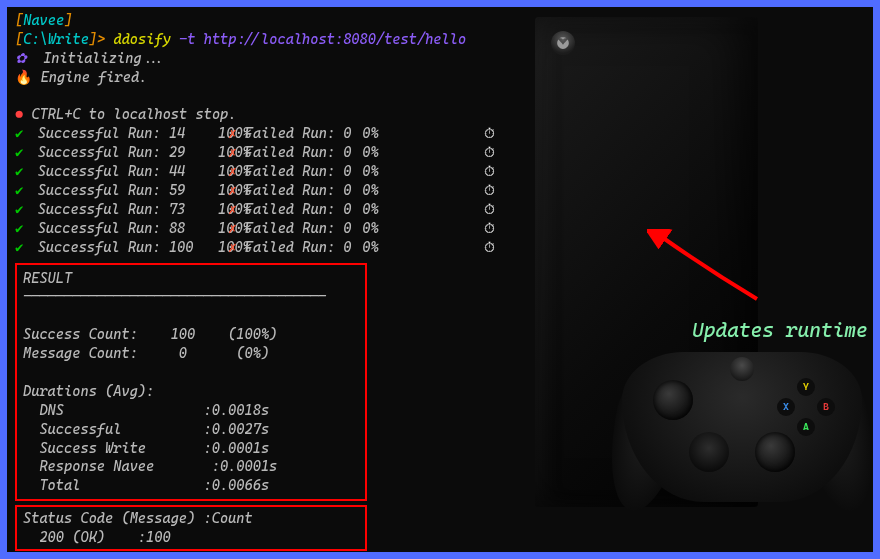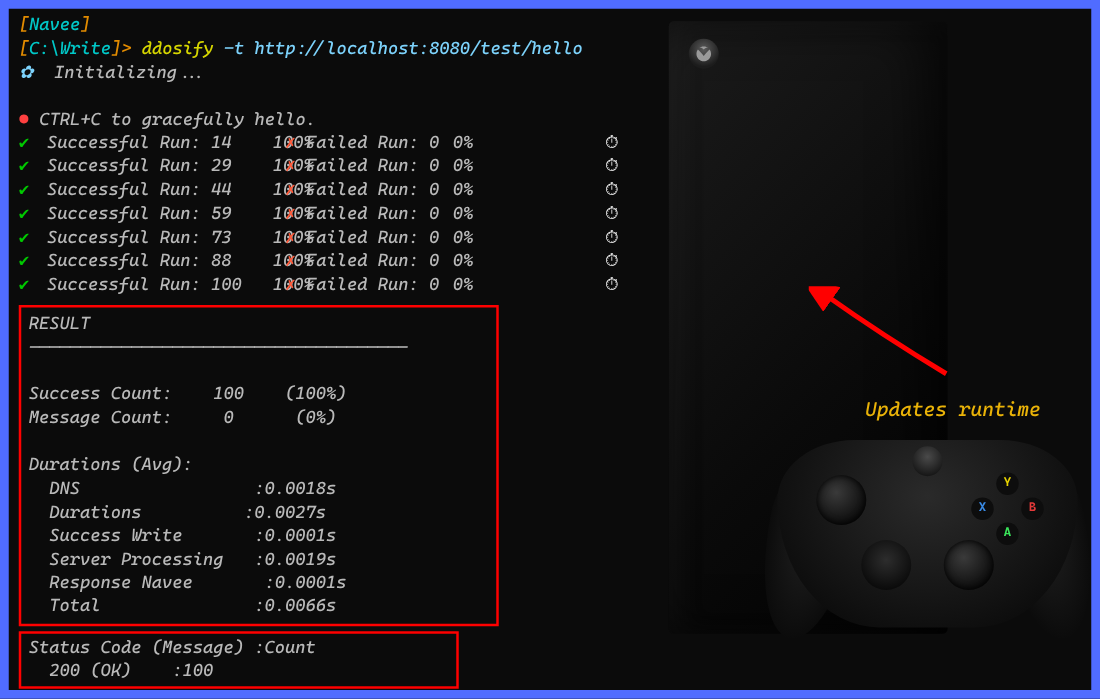--- a/index.html
+++ b/index.html
@@ -20,43 +20,43 @@
     width: 866px;
     height: 545px;
     background: #0b0b0b;
     position: relative;
     padding: 4px 8px;
   }
   .line { white-space: pre; }
   .orange { color: #e28b00; }
   .teal { color: #00c8c8; }
   .yellow { color: #d6d600; }
-  .grey { color: #7dd3fc; }
+  .grey { color: #8b5cf6; }
   .checkmark { color: #00c800; font-style: normal; margin-right: 6px; }
   .cross { color: #ff5a3a; font-style: normal; }
   .dot-red { color: #ff4040; font-style: normal; }
   .clock { color: #fff; font-style: normal; }
   .box-red {
     border: 2px solid #ff0000;
     padding: 4px 6px;
     margin-top: 6px;
-    width: 384px;
+    width: 352px;
   }
   .box-red2 {
     border: 2px solid #ff0000;
     padding: 2px 6px;
     margin-top: 4px;
     width: 352px;
   }
   .ruler { color: #b9b9b9; letter-spacing: 0; }
   .annotation-label {
     position: absolute;
-    color: #eab308;
+    color: #86efac;
     font-style: italic;
-    font-size: 16px;
+    font-size: 20px;
     top: 310px;
     left: 685px;
   }
   .xbox-logo {
     position: absolute;
     top: 24px;
     left: 544px;
     width: 24px;
     height: 24px;
     border-radius: 50%;
@@ -199,22 +199,23 @@
     </defs>
     <path d="M110,70 Q60,40 12,6" stroke="#ff0000" stroke-width="4" fill="none" marker-end="url(#ah)"></path>
   </svg>
   <div class="annotation-label">Updates runtime</div>
 
   <div class="line"><span class="orange">[</span><span class="teal">Navee</span><span class="orange">]</span></div>
 
   <div class="line"><span class="orange">[</span><span class="teal">C:\Write</span><span class="orange">]&gt;</span> <span class="yellow">ddosify</span> <span class="grey">-t http://localhost:8080/test/hello</span></div>
 
   <div class="line"><span class="grey">✿</span>  <span>Initializing...</span></div>
+  <div class="line"><span style="font-style:normal">🔥</span> <span>Engine fired.</span></div>
   <div class="line">&nbsp;</div>
-  <div class="line"><span class="dot-red">●</span> <span>CTRL+C to gracefully hello.</span></div>
+  <div class="line"><span class="dot-red">●</span> <span>CTRL+C to localhost stop.</span></div>
 
   <div class="runs" id="runs-container">
       <div class="line"><span class="c1"><span class="checkmark">✔</span> Successful Run: 14    100%</span><span class="c2"><span class="cross"> ✗</span> Failed Run: 0</span><span class="c3"> 0%</span><span class="c4"><span class="clock">⏱</span></span><span class="c5">Avg. Duration: 0.00568s</span></div>
       <div class="line"><span class="c1"><span class="checkmark">✔</span> Successful Run: 29    100%</span><span class="c2"><span class="cross"> ✗</span> Failed Run: 0</span><span class="c3"> 0%</span><span class="c4"><span class="clock">⏱</span></span><span class="c5">Avg. Duration: 0.00530s</span></div>
       <div class="line"><span class="c1"><span class="checkmark">✔</span> Successful Run: 44    100%</span><span class="c2"><span class="cross"> ✗</span> Failed Run: 0</span><span class="c3"> 0%</span><span class="c4"><span class="clock">⏱</span></span><span class="c5">Avg. Duration: 0.00522s</span></div>
       <div class="line"><span class="c1"><span class="checkmark">✔</span> Successful Run: 59    100%</span><span class="c2"><span class="cross"> ✗</span> Failed Run: 0</span><span class="c3"> 0%</span><span class="c4"><span class="clock">⏱</span></span><span class="c5">Avg. Duration: 0.00521s</span></div>
       <div class="line"><span class="c1"><span class="checkmark">✔</span> Successful Run: 73    100%</span><span class="c2"><span class="cross"> ✗</span> Failed Run: 0</span><span class="c3"> 0%</span><span class="c4"><span class="clock">⏱</span></span><span class="c5">Avg. Duration: 0.00730s</span></div>
       <div class="line"><span class="c1"><span class="checkmark">✔</span> Successful Run: 88    100%</span><span class="c2"><span class="cross"> ✗</span> Failed Run: 0</span><span class="c3"> 0%</span><span class="c4"><span class="clock">⏱</span></span><span class="c5">Avg. Duration: 0.00677s</span></div>
       <div class="line"><span class="c1"><span class="checkmark">✔</span> Successful Run: 100   100%</span><span class="c2"><span class="cross"> ✗</span> Failed Run: 0</span><span class="c3"> 0%</span><span class="c4"><span class="clock">⏱</span></span><span class="c5">Avg. Duration: 0.00659s</span></div>
     </div>
@@ -222,23 +223,22 @@
   <div class="box-red">
     <div class="line">RESULT</div>
     <div class="line ruler">-------------------------------------</div>
     <div class="line">&nbsp;</div>
     <div class="line"><span>Success Count:</span>    <span>100</span>    <span>(100%)</span></div>
     <div class="line"><span>Message Count:</span>     <span>0</span>      <span>(0%)</span></div>
     <div class="line">&nbsp;</div>
     <div class="line">Durations (Avg):</div>
     <div id="dur-rows">
         <div class="line">  DNS                 :0.0018s</div>
-        <div class="line">  Durations          :0.0027s</div>
+        <div class="line">  Successful          :0.0027s</div>
         <div class="line">  Success Write       :0.0001s</div>
-        <div class="line">  Server Processing   :0.0019s</div>
         <div class="line">  Response Navee       :0.0001s</div>
         <div class="line">  Total               :0.0066s</div>
       </div>
   </div>
 
   <div class="box-red2">
     <div class="line">Status Code (Message) :Count</div>
     <div class="line">  200 (OK)    :100</div>
   </div>
 

